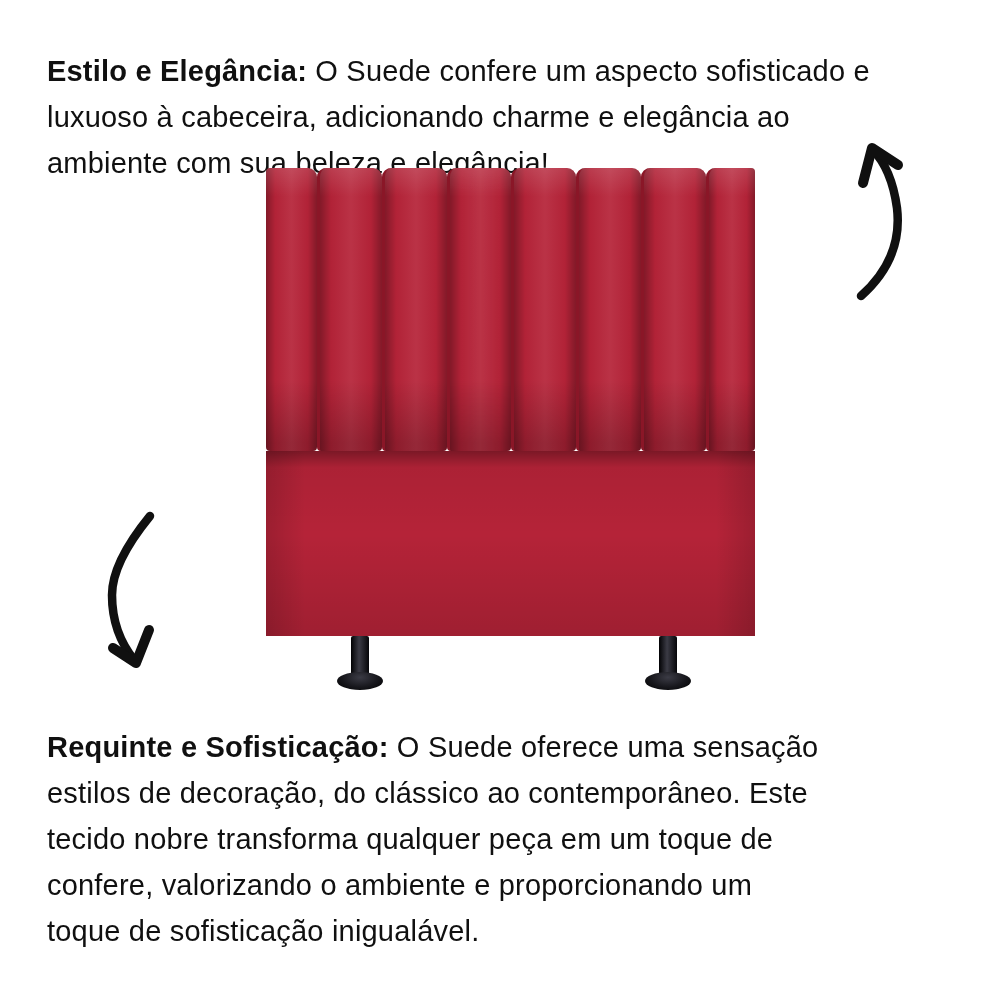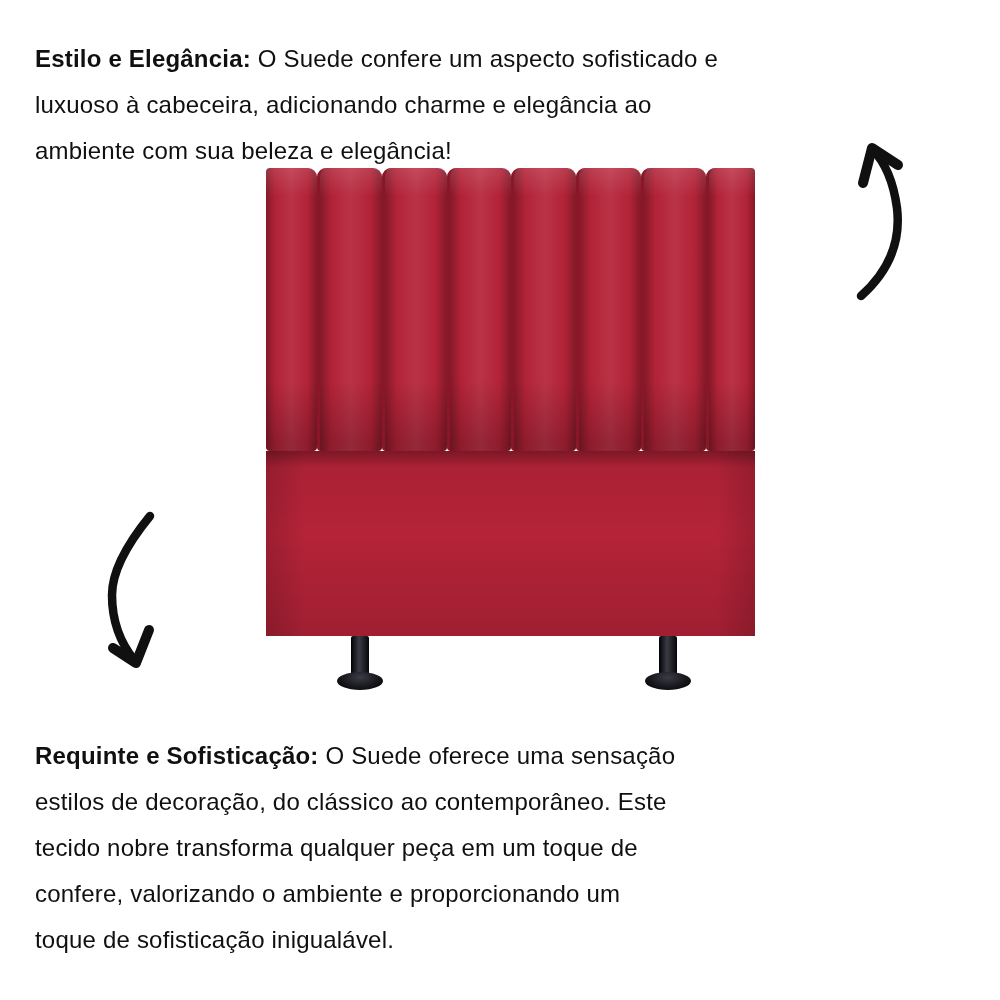--- a/index.html
+++ b/index.html
@@ -3,25 +3,25 @@
 <meta charset="utf-8">
 <style>
   html,body{margin:0;padding:0;background:#fff;}
   .stage{
     position:relative;width:1000px;height:1000px;overflow:hidden;
     background:var(--page_bg,#ffffff);
     color:var(--ink,#101010);
     font-family:"Liberation Sans",sans-serif;
   }
   
-  .para{position:absolute;margin:0;font-size:24px;line-height:46px;letter-spacing:.2px;}
+  .para{position:absolute;margin:12px;font-size:29px;line-height:46px;letter-spacing:.2px;}
   .para .line{display:block;white-space:pre;}
   .para strong{font-weight:bold;}
   .para.top{left:35px;top:36px;}
-  .para.bottom{left:35px;top:733px;}
+  .para.bottom{left:35px;top:712px;}
   
   .headboard{position:absolute;left:266px;top:168px;width:489px;height:468px;}
   .panels{position:absolute;left:0;top:0;right:0;height:283px;display:flex;}
   .panel{
     flex:1;
     border-radius:9px 9px 4px 4px;
     background:
       linear-gradient(to bottom, rgba(255,255,255,.12), rgba(255,255,255,0) 10%, rgba(0,0,0,0) 75%, rgba(0,0,0,.20) 97%),
       linear-gradient(to right, rgba(0,0,0,.28) 0, rgba(0,0,0,.02) 18%, rgba(255,255,255,.07) 50%, rgba(0,0,0,.02) 82%, rgba(0,0,0,.28) 100%),
       var(--fabric,#b52338);

